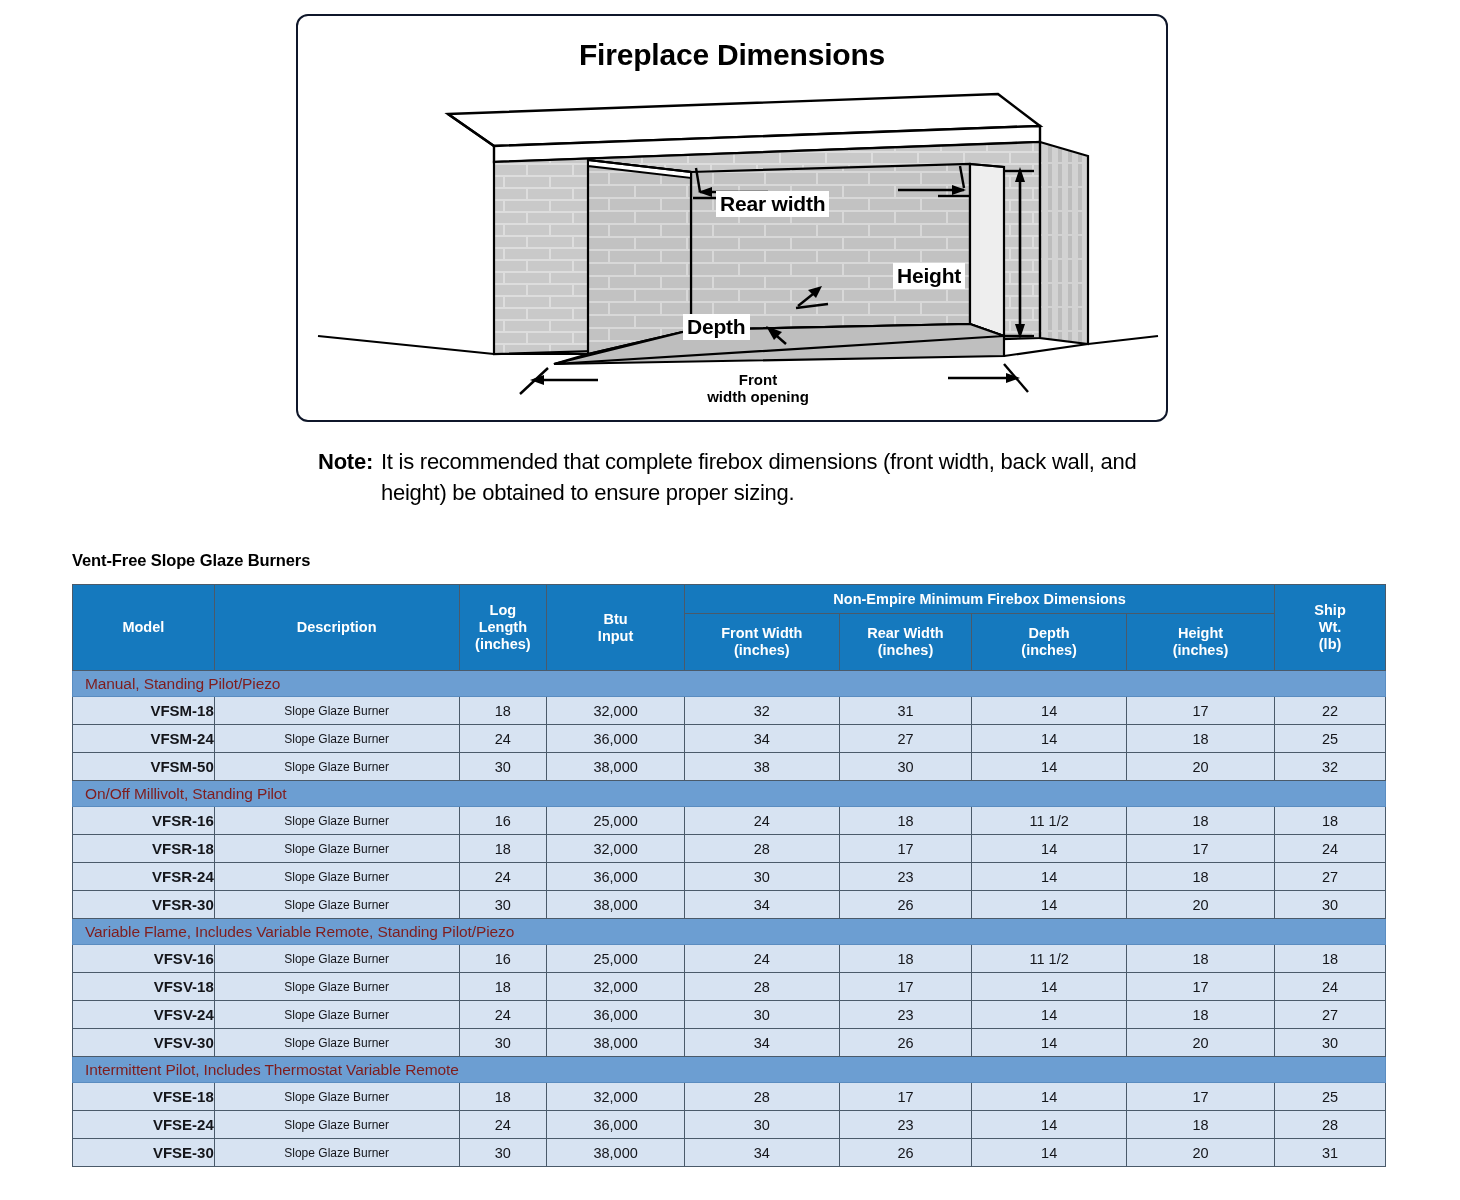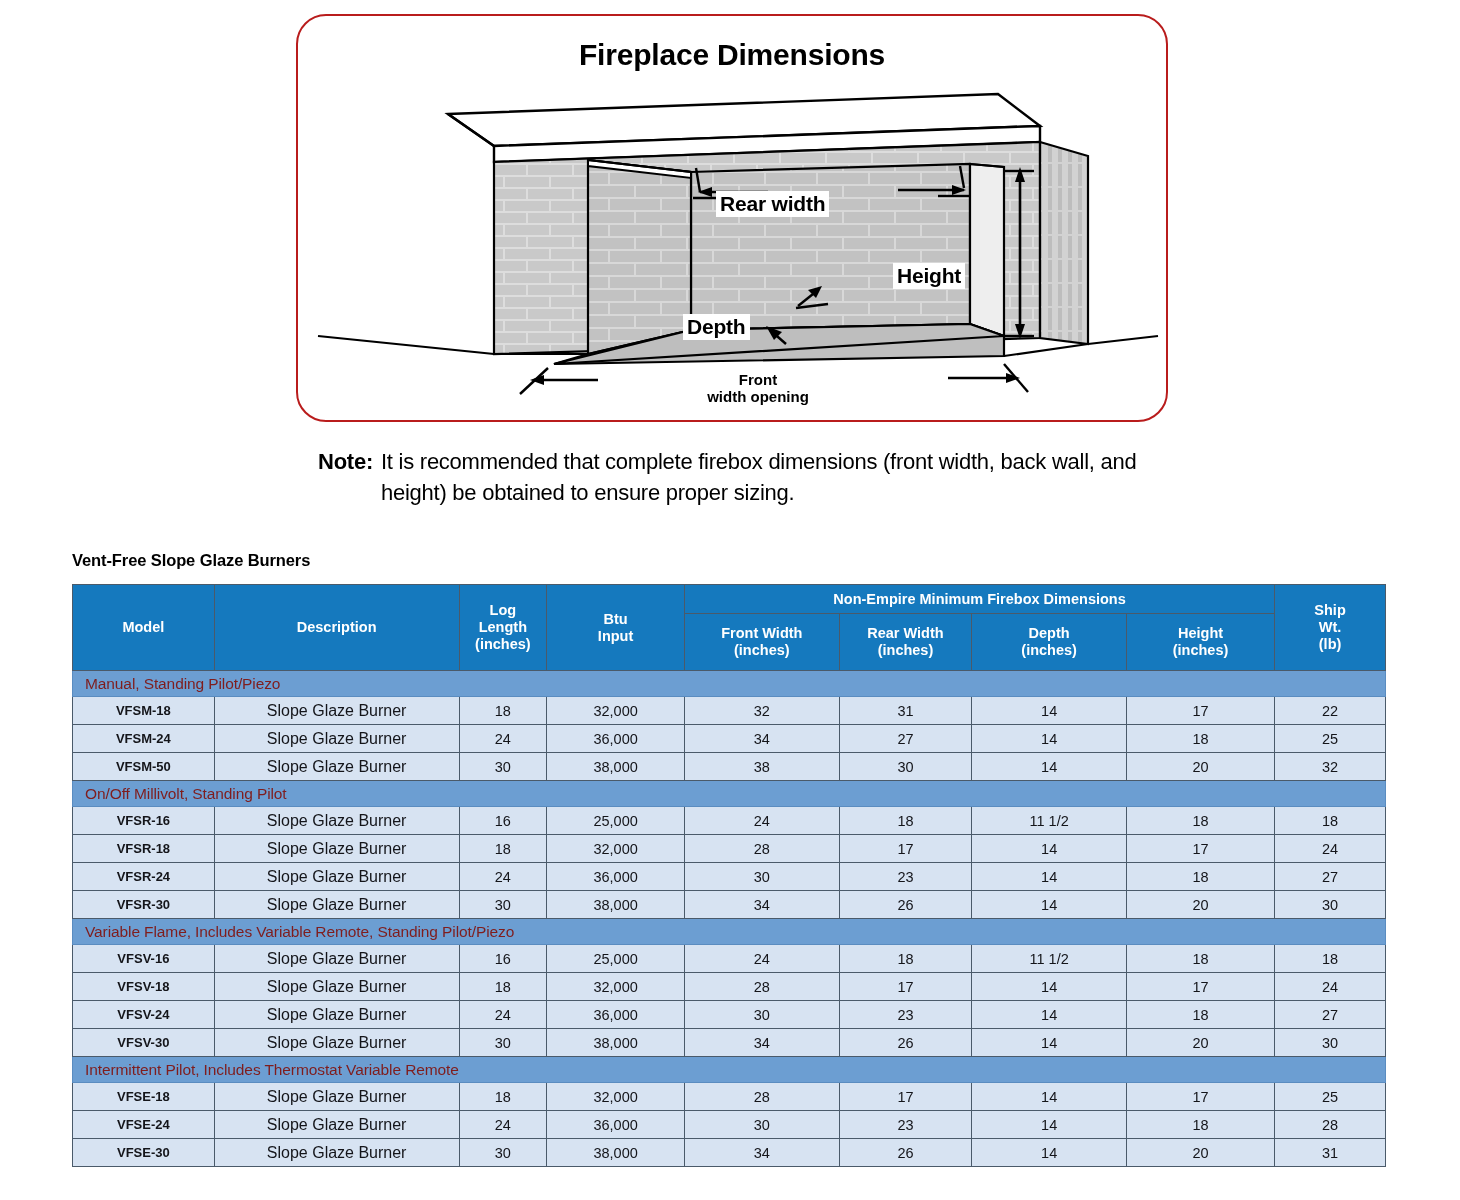--- a/index.html
+++ b/index.html
@@ -16,22 +16,22 @@
     overflow: hidden;
   }
 
   
   #diagram-panel {
     position: absolute;
     left: 296px;
     top: 14px;
     width: 872px;
     height: 408px;
-    border: 2px solid #b91c1c;
-    border-radius: 30px;
+    border: 2px solid #0f172a;
+    border-radius: 12px;
     background: #fff;
     box-sizing: border-box;
   }
   #diagram-title {
     position: absolute;
     top: 22px;
     left: 0;
     width: 100%;
     text-align: center;
     font-size: 30px;
@@ -135,26 +135,26 @@
   thead th.tall {
     height: 84px;
   }
   tbody td {
     background: #d7e3f2;
     height: 27px;
     color: #14151a;
   }
   tbody td.model {
     font-weight: bold;
-    text-align: center;
-    font-size: 13px;
+    text-align: right;
+    font-size: 15px;
   }
   tbody td.desc {
     text-align: center;
-    font-size: 16px;
+    font-size: 12px;
   }
   tr.section-row td {
     background: #6c9ed2;
     color: #7f1d1d;
     text-align: left;
     padding-left: 12px;
     font-size: 15.5px;
     height: 25px;
     border-color: #5a8cc0;
     letter-spacing: -0.1px;

